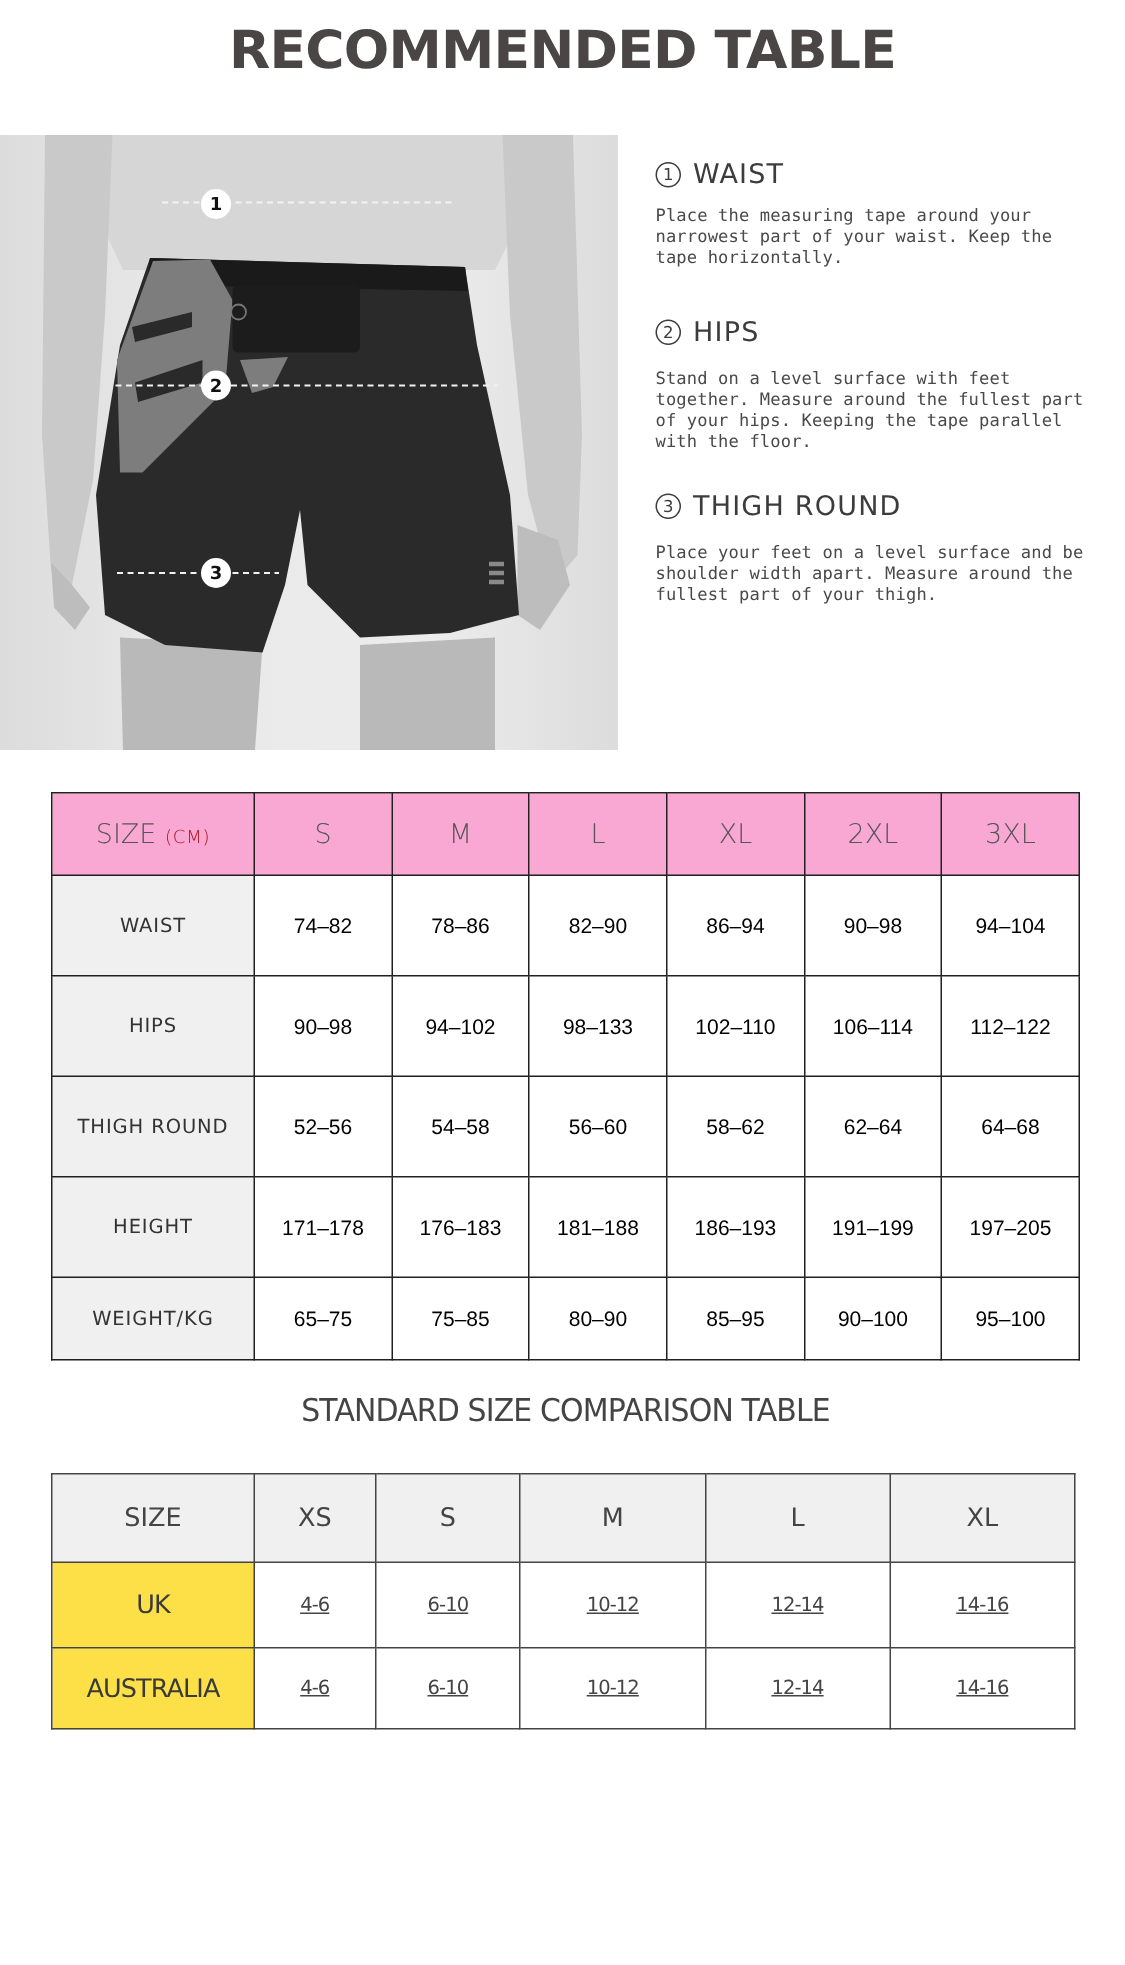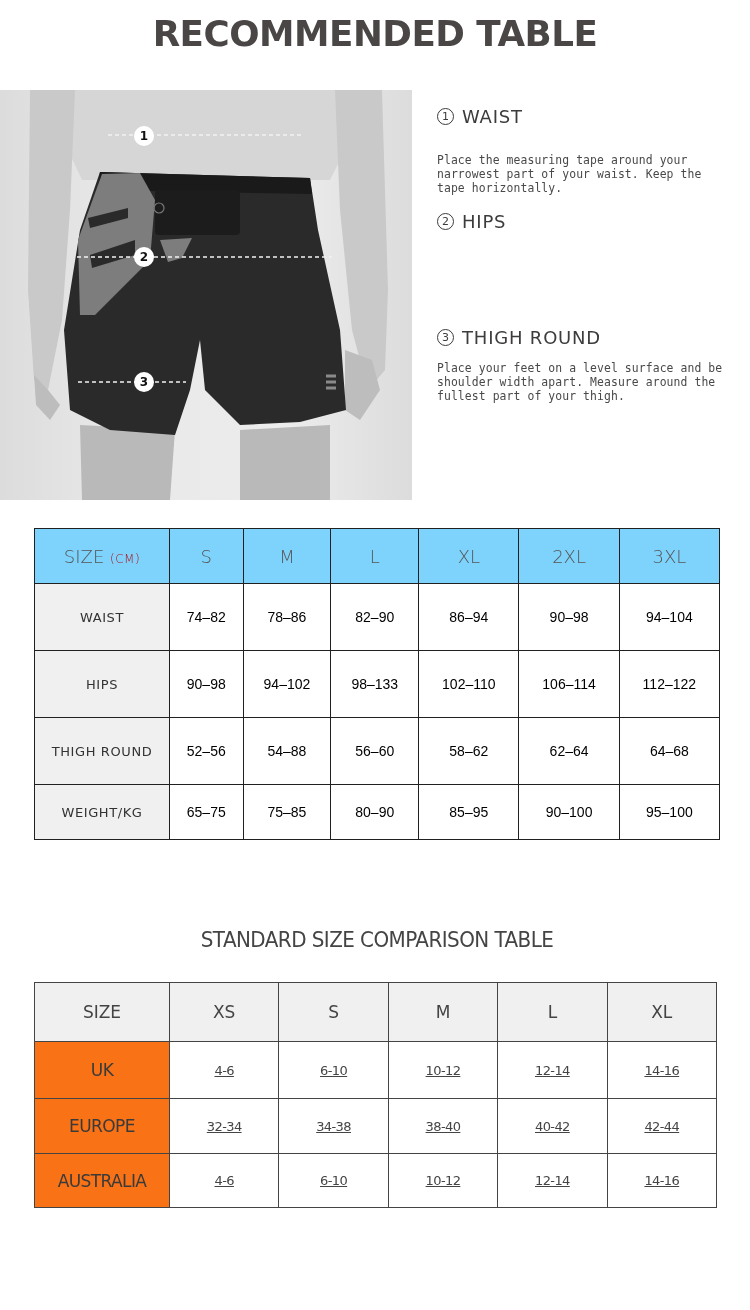--- a/index.html
+++ b/index.html
@@ -25,44 +25,44 @@
     .instr-title {
       font-family: "DejaVu Sans", sans-serif; font-size: 18px; color: #3d3b3b;
       letter-spacing: 0.8px; display: flex; align-items: center; gap: 8px;
     }
     .num-circle {
       display: inline-flex; align-items: center; justify-content: center;
       width: 17px; height: 17px; border: 1.4px solid #3d3b3b; border-radius: 50%;
       font-size: 11px; letter-spacing: 0;
     }
     .instr-body {
-      margin-top: 26px; font-family: "DejaVu Sans Mono", monospace; font-size: 11.4px;
+      margin-top: 9px; font-family: "DejaVu Sans Mono", monospace; font-size: 11.4px;
       line-height: 14px; color: #4a4848; letter-spacing: 0.1px;
     }
 
     
     table { border-collapse: collapse; position: absolute; }
     td, th { border: 1px solid #202020; text-align: center; font-weight: normal; }
     .rec { left: 34px; top: 528px; width: 686px; border: 1.6px solid #555; }
     .rec .rowhead { background: #f0f0f0; width: 135px; font-family: "DejaVu Sans", sans-serif; font-size: 13px; color: #333; letter-spacing: 0.6px; }
-    .rec thead th { height: 55px; font-family: "DejaVu Sans", sans-serif; font-size: 18px; color: #555; background: #7dd3fc; font-weight: 300; }
+    .rec thead th { height: 55px; font-family: "DejaVu Sans", sans-serif; font-size: 18px; color: #555; background: #f9a8d4; font-weight: 300; }
     .rec thead th.first { font-size: 18px; }
     .rec td.val { font-family: "Liberation Sans", sans-serif; font-size: 14px; color: #000000; }
     .cm { color: #b0101c; font-size: 12px; letter-spacing: 0.5px; }
 
     .sub-title {
       position: absolute; left: 0; top: 928px; width: 754px; text-align: center;
       font-family: "DejaVu Sans", sans-serif; font-size: 21px; color: #444;
       letter-spacing: -0.6px; transform: scaleX(0.95);
     }
 
     .cmp { left: 34px; top: 982px; width: 683px; border: 1.6px solid #555; }
     .cmp td, .cmp th { border: 1.3px solid #444; }
     .cmp thead th { background: #f0f0f0; height: 59px; font-family: "DejaVu Sans", sans-serif; font-size: 17px; color: #444; }
-    .cmp .rowhead { background: #f97316; width: 135px; font-family: "DejaVu Sans", sans-serif; font-size: 17px; color: #3a3a3a; letter-spacing: -0.6px; margin-left: 28px; }
+    .cmp .rowhead { background: #fde047; width: 135px; font-family: "DejaVu Sans", sans-serif; font-size: 17px; color: #3a3a3a; letter-spacing: -0.6px; margin-left: 28px; }
     .cmp td.val { font-family: "DejaVu Sans", sans-serif; font-size: 13px; color: #444; letter-spacing: -0.6px; text-decoration: underline; }
   </style>
 </head>
 <body>
 
 <div class="main-title">RECOMMENDED TABLE</div>
 
 <div class="photo">
   <svg width="412" height="410" viewBox="0 0 412 410">
 
@@ -106,20 +106,21 @@
       <span class="num-circle">1</span>
       <span>WAIST</span>
     </div>
   <div class="instr-body">Place the measuring tape around your narrowest part of your waist. Keep the tape horizontally.</div>
 </div>
 <div class="instr" style="top:211px;">
   <div class="instr-title">
       <span class="num-circle">2</span>
       <span>HIPS</span>
     </div>
+  <div class="instr-body" style="margin-top:13px;">Stand on a level surface with feet together. Measure around the fullest part of your hips. Keeping the tape parallel with the floor.</div>
 </div>
 <div class="instr" style="top:327px;">
   <div class="instr-title">
       <span class="num-circle">3</span>
       <span>THIGH ROUND</span>
     </div>
   <div class="instr-body" style="margin-top:13px;">Place your feet on a level surface and be shoulder width apart. Measure around the fullest part of your thigh.</div>
 </div>
 
 <table class="rec">
@@ -149,25 +150,34 @@
       <td class="val">90–98</td>
       <td class="val">94–102</td>
       <td class="val">98–133</td>
       <td class="val">102–110</td>
       <td class="val">106–114</td>
       <td class="val">112–122</td>
     </tr>
     <tr style="height:67px;">
       <td class="rowhead">THIGH ROUND</td>
       <td class="val">52–56</td>
-      <td class="val">54–88</td>
+      <td class="val">54–58</td>
       <td class="val">56–60</td>
       <td class="val">58–62</td>
       <td class="val">62–64</td>
       <td class="val">64–68</td>
+    </tr>
+    <tr style="height:67px;">
+      <td class="rowhead">HEIGHT</td>
+      <td class="val">171–178</td>
+      <td class="val">176–183</td>
+      <td class="val">181–188</td>
+      <td class="val">186–193</td>
+      <td class="val">191–199</td>
+      <td class="val">197–205</td>
     </tr>
     <tr style="height:55px;">
       <td class="rowhead">WEIGHT/KG</td>
       <td class="val">65–75</td>
       <td class="val">75–85</td>
       <td class="val">80–90</td>
       <td class="val">85–95</td>
       <td class="val">90–100</td>
       <td class="val">95–100</td>
     </tr>
@@ -189,28 +199,20 @@
   </thead>
   <tbody>
     <tr style="height:57px;">
       <td class="rowhead">UK</td>
       <td class="val">4-6</td>
       <td class="val">6-10</td>
       <td class="val">10-12</td>
       <td class="val">12-14</td>
       <td class="val">14-16</td>
     </tr>
-    <tr style="height:55px;">
-      <td class="rowhead">EUROPE</td>
-      <td class="val">32-34</td>
-      <td class="val">34-38</td>
-      <td class="val">38-40</td>
-      <td class="val">40-42</td>
-      <td class="val">42-44</td>
-    </tr>
     <tr style="height:54px;">
       <td class="rowhead">AUSTRALIA</td>
       <td class="val">4-6</td>
       <td class="val">6-10</td>
       <td class="val">10-12</td>
       <td class="val">12-14</td>
       <td class="val">14-16</td>
     </tr>
   </tbody>
 </table>

